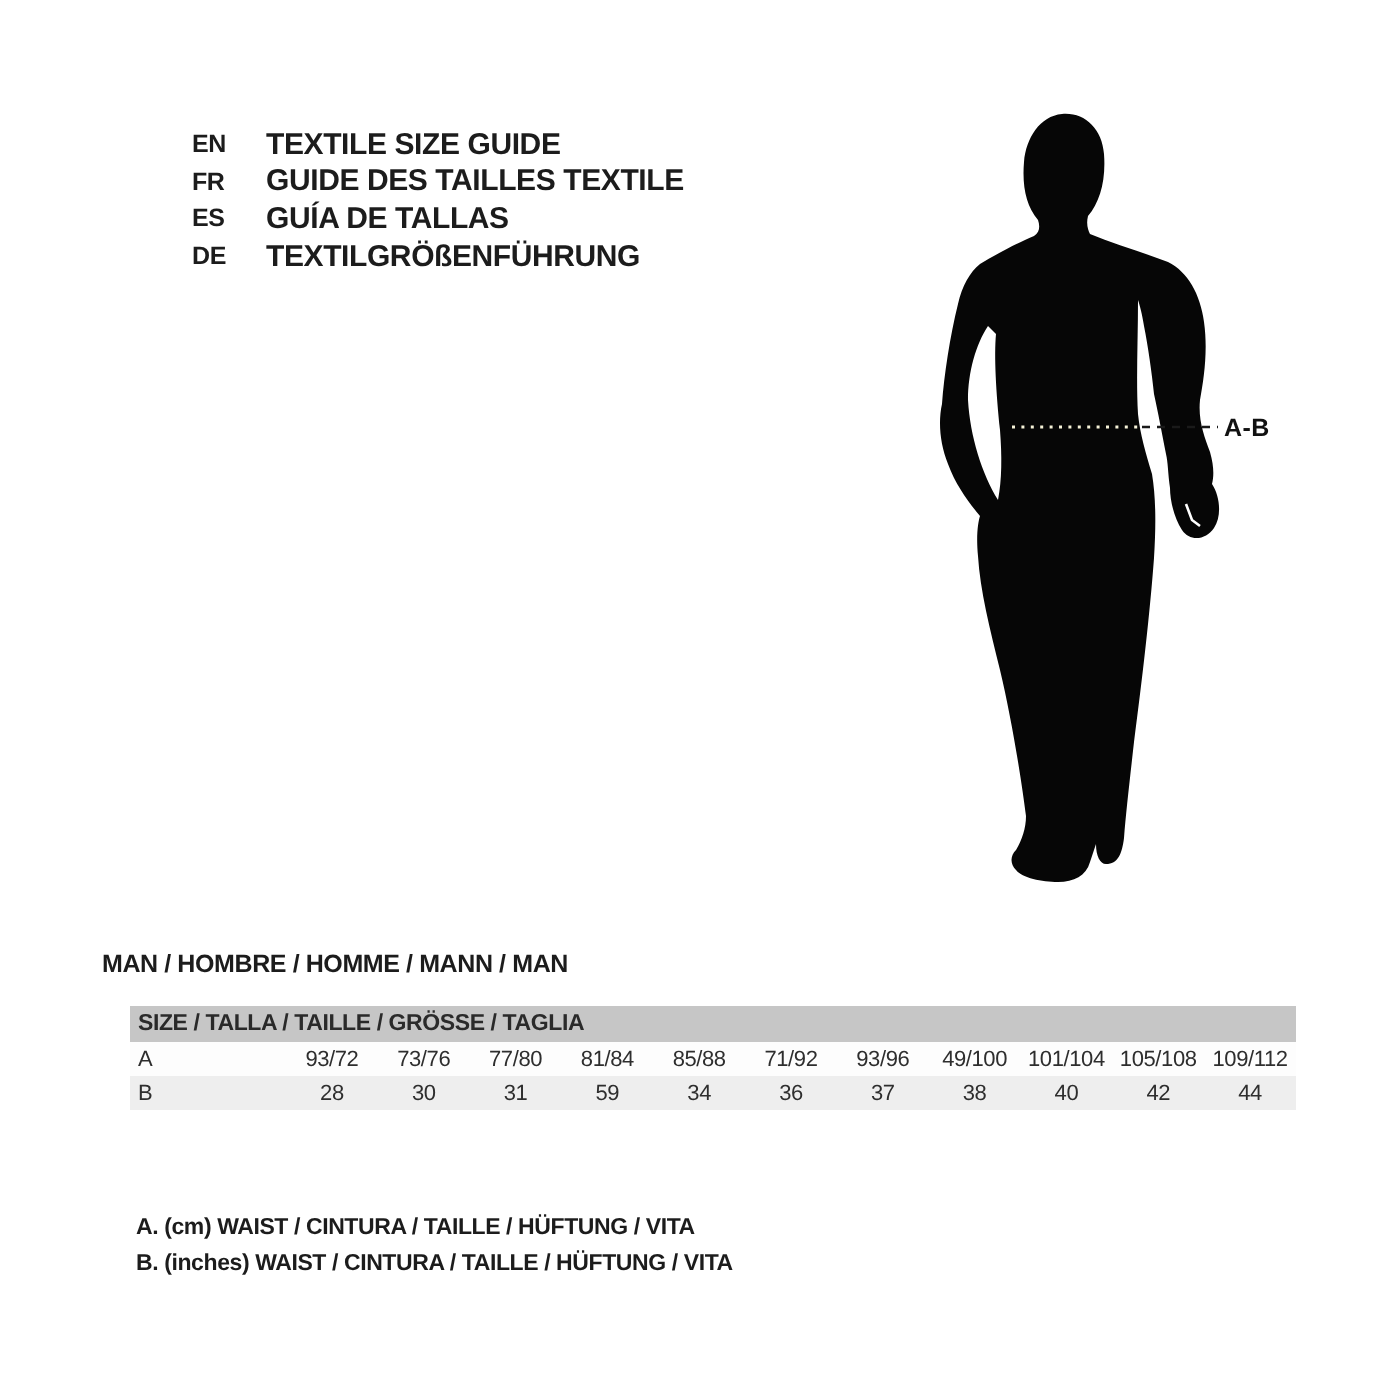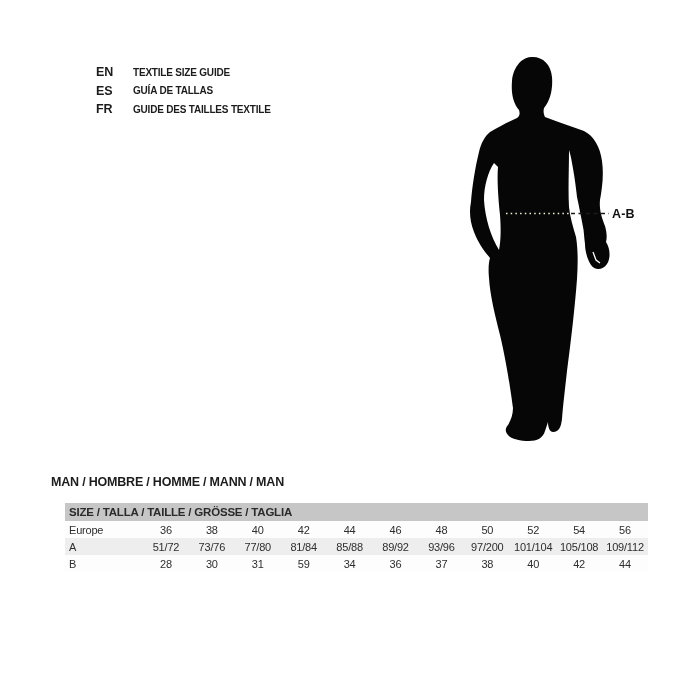--- a/index.html
+++ b/index.html
@@ -20,21 +20,21 @@
     font-family: "Liberation Sans", "DejaVu Sans", sans-serif;
     color: var(--ink);
     overflow: hidden;
   }
   
   .langs { position: absolute; left: 68px; top: 63px; }
   .lang-row { display: flex; height: 18.6px; align-items: center; padding-left: 28px; }
   .lang-code {
     width: 37px; font-size: 12.5px; font-weight: 700; letter-spacing: -0.2px;
   }
-  .lang-label { font-size: 10px; font-weight: 700; letter-spacing: -0.2px; }
+  .lang-label { font-size: 15px; font-weight: 700; letter-spacing: -0.2px; }
   
   .garment-heading {
     position: absolute; left: 61px; top: 159px;
     font-size: 13.5px; font-weight: 700; letter-spacing: -0.2px;
   }
   
   .figure-svg { position: absolute; left: 0; top: 0; width: 700px; height: 700px; }
   .figure-svg .body { fill: var(--silhouette); }
   .figure-svg .arm-gap { fill: #ffffff; }
   .figure-svg .waist-dotted { stroke: var(--dotted); stroke-width: 1.5; stroke-dasharray: 1.5 3.2; fill: none; }
@@ -75,26 +75,30 @@
 <body>
 
 <div class="page">
 
   <div class="langs">
     <div class="lang-row">
       <span class="lang-code">EN</span>
       <span class="lang-label">TEXTILE SIZE GUIDE</span>
     </div>
     <div class="lang-row">
+      <span class="lang-code">FR</span>
+      <span class="lang-label">GUIDE DES TAILLES TEXTILE</span>
+    </div>
+    <div class="lang-row">
       <span class="lang-code">ES</span>
       <span class="lang-label">GUÍA DE TALLAS</span>
     </div>
     <div class="lang-row">
-      <span class="lang-code">FR</span>
-      <span class="lang-label">GUIDE DES TAILLES TEXTILE</span>
+      <span class="lang-code">DE</span>
+      <span class="lang-label">TEXTILGRÖßENFÜHRUNG</span>
     </div>
   </div>
 
 
   <svg class="figure-svg" viewBox="0 0 700 700" xmlns="http://www.w3.org/2000/svg" aria-hidden="true">
     <path class="body" d="M 531 57
       C 542 56 551 64 552 77
       C 553 90 550 101 544 108
       C 543 112 544 115 545 117
       C 557 122 571 126 584 131
@@ -160,43 +164,29 @@
         <col>
         <col>
     </colgroup>
     <thead>
       <tr>
         <th colspan="12">SIZE / TALLA / TAILLE / GRÖSSE / TAGLIA</th>
       </tr>
     </thead>
     <tbody>
       <tr>
-        <td class="row-label">Europe</td>
-        <td>36</td>
-        <td>38</td>
-        <td>40</td>
-        <td>42</td>
-        <td>44</td>
-        <td>46</td>
-        <td>48</td>
-        <td>50</td>
-        <td>52</td>
-        <td>54</td>
-        <td>56</td>
-      </tr>
-      <tr>
         <td class="row-label">A</td>
-        <td>51/72</td>
+        <td>93/72</td>
         <td>73/76</td>
         <td>77/80</td>
         <td>81/84</td>
         <td>85/88</td>
-        <td>89/92</td>
+        <td>71/92</td>
         <td>93/96</td>
-        <td>97/200</td>
+        <td>49/100</td>
         <td>101/104</td>
         <td>105/108</td>
         <td>109/112</td>
       </tr>
       <tr>
         <td class="row-label">B</td>
         <td>28</td>
         <td>30</td>
         <td>31</td>
         <td>59</td>
@@ -204,14 +194,18 @@
         <td>36</td>
         <td>37</td>
         <td>38</td>
         <td>40</td>
         <td>42</td>
         <td>44</td>
       </tr>
     </tbody>
   </table>
 
+  <div class="notes">
+    <div>A. (cm) WAIST / CINTURA / TAILLE / HÜFTUNG / VITA</div>
+    <div>B. (inches) WAIST / CINTURA / TAILLE / HÜFTUNG / VITA</div>
+  </div>
 
 </div>
 
 </body></html>

